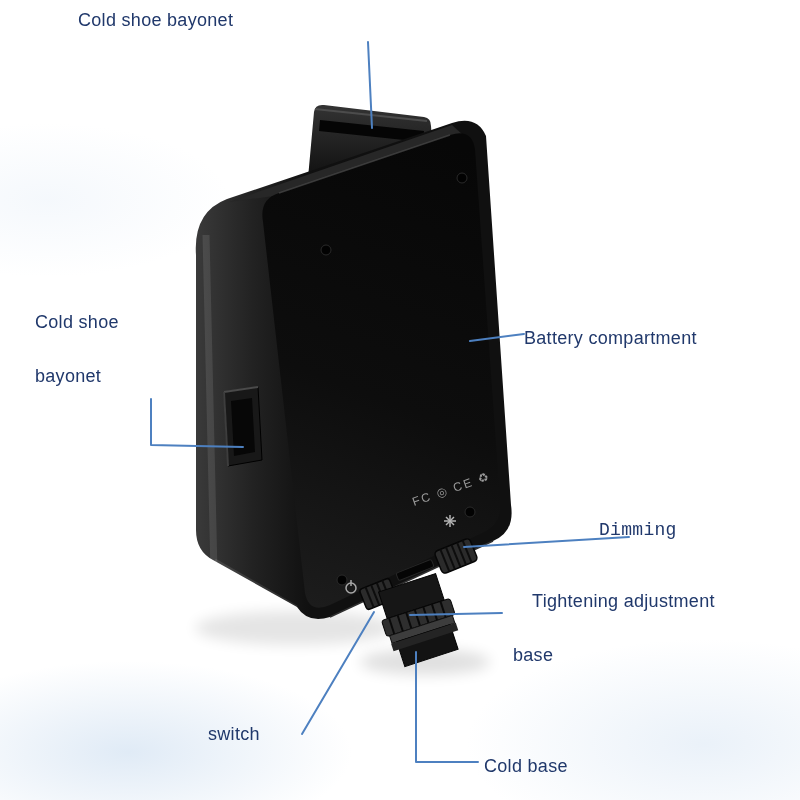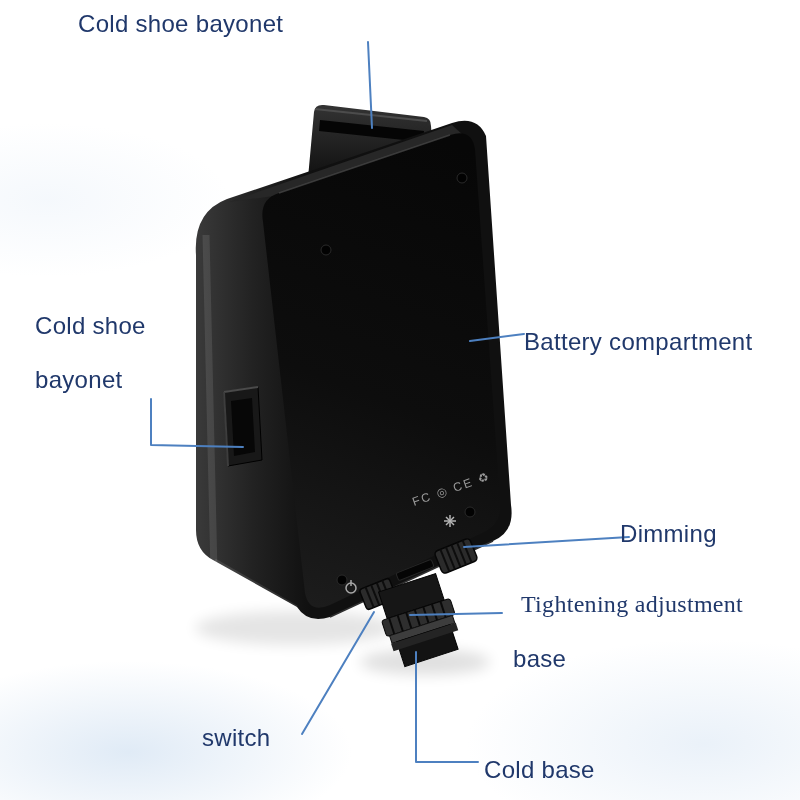--- a/index.html
+++ b/index.html
@@ -10,21 +10,21 @@
     background:
       radial-gradient(ellipse 320px 130px at 16% 94%, rgba(186,210,235,.45), rgba(186,210,235,0) 70%),
       radial-gradient(ellipse 340px 150px at 88% 93%, rgba(186,210,235,.30), rgba(186,210,235,0) 70%),
       radial-gradient(ellipse 260px 110px at 6% 25%, rgba(198,218,240,.18), rgba(198,218,240,0) 70%),
       #ffffff;
     font-family:"Liberation Sans", sans-serif;
   }
   svg.scene { position:absolute; left:0; top:0; }
   .label {
     position:absolute;
-    font-size:24px;
+    font-size:18px;
     color:#20386b;
     white-space:nowrap;
     letter-spacing:.3px;
   }
 </style>
 </head>
 <body>
 
 <div id="canvas">
 
@@ -146,22 +146,22 @@
     </g>
   </svg>
 
   <div class="label" style="left:78px;  top:10px;">Cold shoe bayonet</div>
 
   <div class="label" style="left:35px;  top:366px;">bayonet</div>
   <div class="label" style="left:35px;  top:312px;">Cold shoe</div>
 
   <div class="label" style="left:524px; top:328px;">Battery compartment</div>
 
-  <div class="label" style="left:620px; top:520px;">Dimming</div>
+  <div class="label" style="left:599px; top:520px;font-family:Liberation Mono, monospace;">Dimming</div>
 
-  <div class="label" style="left:521px; top:591px;font-family:Liberation Serif, serif;">Tightening adjustment</div>
+  <div class="label" style="left:532px; top:591px;">Tightening adjustment</div>
   <div class="label" style="left:513px; top:645px;">base</div>
 
-  <div class="label" style="left:202px; top:724px;">switch</div>
+  <div class="label" style="left:208px; top:724px;">switch</div>
 
   <div class="label" style="left:484px; top:756px;">Cold base</div>
 
 </div>
 
 </body></html>

